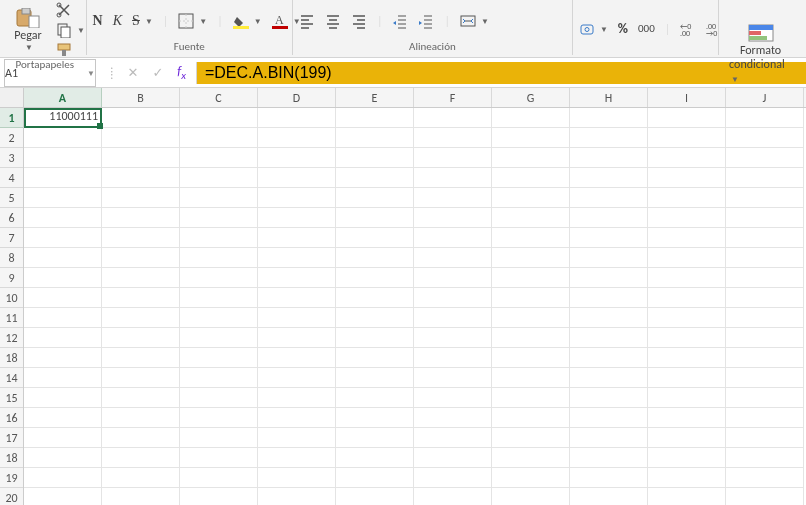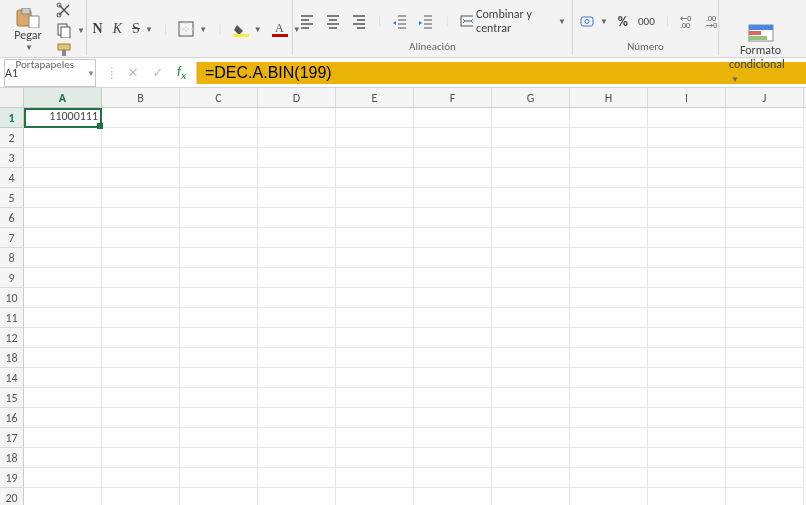--- a/index.html
+++ b/index.html
@@ -18,21 +18,21 @@
 .big-ic { width: 28px; height: 20px; display: block; }
 .bold { font-weight: bold; font-family: "Times New Roman", serif; font-size: 14px; }
 .italic { font-style: italic; font-family: "Times New Roman", serif; font-size: 14px; }
 .strike { text-decoration: line-through; font-family: "Times New Roman", serif; font-size: 14px; }
 
 
 .fbar { display: flex; align-items: center; border-bottom: 1px solid #d4d4d4; height: 30px; background: #fff; }
 .namebox { width: 92px; height: 28px; border: 1px solid #c6c6c6; margin: 0 4px; font-size: 12px; padding: 2px 0; display: flex; align-items: center; justify-content: space-between; background: #fff; }
 .namebox .dd2 { font-size: 8px; color: #888; }
 .fb-btns { display: flex; align-items: center; gap: 14px; padding: 0 10px; color: #bbb; font-size: 13px; }
-.fb-btns .dark { color: #15803d; font-style: italic; }
+.fb-btns .dark { color: #6d28d9; font-style: italic; }
 .formula-input { flex: 1; height: 22px; border: none; border-left: 1px solid #d4d4d4; font-size: 16px; padding: 2px 8px; background: #eab308; }
 
 
 .grid-wrap { position: relative; background: #fff; }
 .corner { position: absolute; left: 0; top: 0; width: 24px; height: 20px; background: #f0f0f0; border-right: 1px solid #ccc; border-bottom: 1px solid #ccc; }
 .colhdrs { position: absolute; left: 24px; top: 0; right: 0; height: 20px; display: flex; background: #f5f5f5; border-bottom: 1px solid #ccc; }
 .colhdr { width: 78px; text-align: center; font-size: 12px; color: #555; border-right: 1px solid #d9d9d9; line-height: 20px; }
 .rowhdrs { position: absolute; left: 0; top: 20px; width: 24px; background: #f5f5f5; border-right: 1px solid #ccc; }
 .rowhdr { height: 20px; text-align: center; font-size: 12px; color: #555; border-bottom: 1px solid #d9d9d9; line-height: 20px; }
 .cells { position: absolute; left: 24px; top: 20px; right: 0; }
@@ -112,20 +112,21 @@
           <span class="dd">▼</span>
         </span>
       <span class="ico-btn">
           <svg class="ic">
             <text x="3" y="11" font-size="12" font-family="serif" fill="#555">A</text>
             <rect x="0" y="13" width="16" height="3" fill="#c00000"></rect>
           </svg>
           <span class="dd">▼</span>
         </span>
     </div>
+    <div class="rgroup-label">Fuente</div>
   </div>
 
   <div class="rgroup" style="min-width:280px">
     <div class="rgroup-tools">
       <span class="ico-btn">
           <svg class="ic">
             <path d="M2 3h12M2 7h8M2 11h12M2 15h8" stroke="#555" stroke-width="1.5"></path>
           </svg>
         </span>
       <span class="ico-btn">
@@ -151,21 +152,20 @@
             <path d="M1 8 L4 10 L1 12 Z" fill="#3a7bc8"></path>
           </svg>
         </span>
       <span style="color:#ddd">|</span>
       <span class="ico-btn">
         <svg class="ic">
             <rect x="1" y="3" width="14" height="10" fill="none" stroke="#555"></rect>
             <path d="M5 8h6" stroke="#555"></path>
             <path d="M3 6l2 2-2 2 M13 6l-2 2 2 2" fill="none" stroke="#3a7bc8"></path>
           </svg>
-        <span>Combinar y centrar</span>
         <span class="dd">▼</span>
       </span>
     </div>
     <div class="rgroup-label">Alineación</div>
   </div>
 
   <div class="rgroup" style="min-width:135px">
     <div class="rgroup-tools">
       <span class="ico-btn">
           <svg class="ic">
@@ -183,21 +183,20 @@
             <text x="0" y="15" font-size="8" fill="#555">.00</text>
           </svg>
         </span>
       <span class="ico-btn">
           <svg class="ic">
             <text x="0" y="8" font-size="8" fill="#555">.00</text>
             <text x="0" y="15" font-size="8" fill="#555">→0</text>
           </svg>
         </span>
     </div>
-    <div class="rgroup-label">Número</div>
   </div>
 
   <div class="rgroup">
     <div class="rgroup-tools">
       <div class="big-btn">
         <svg class="big-ic" viewBox="0 0 28 20">
             <rect x="2" y="2" width="24" height="16" fill="#fff" stroke="#888"></rect>
             <rect x="2" y="2" width="24" height="5" fill="#4a86e8"></rect>
             <rect x="2" y="8" width="12" height="4" fill="#e06666"></rect>
             <rect x="2" y="13" width="18" height="4" fill="#93c47d"></rect>

